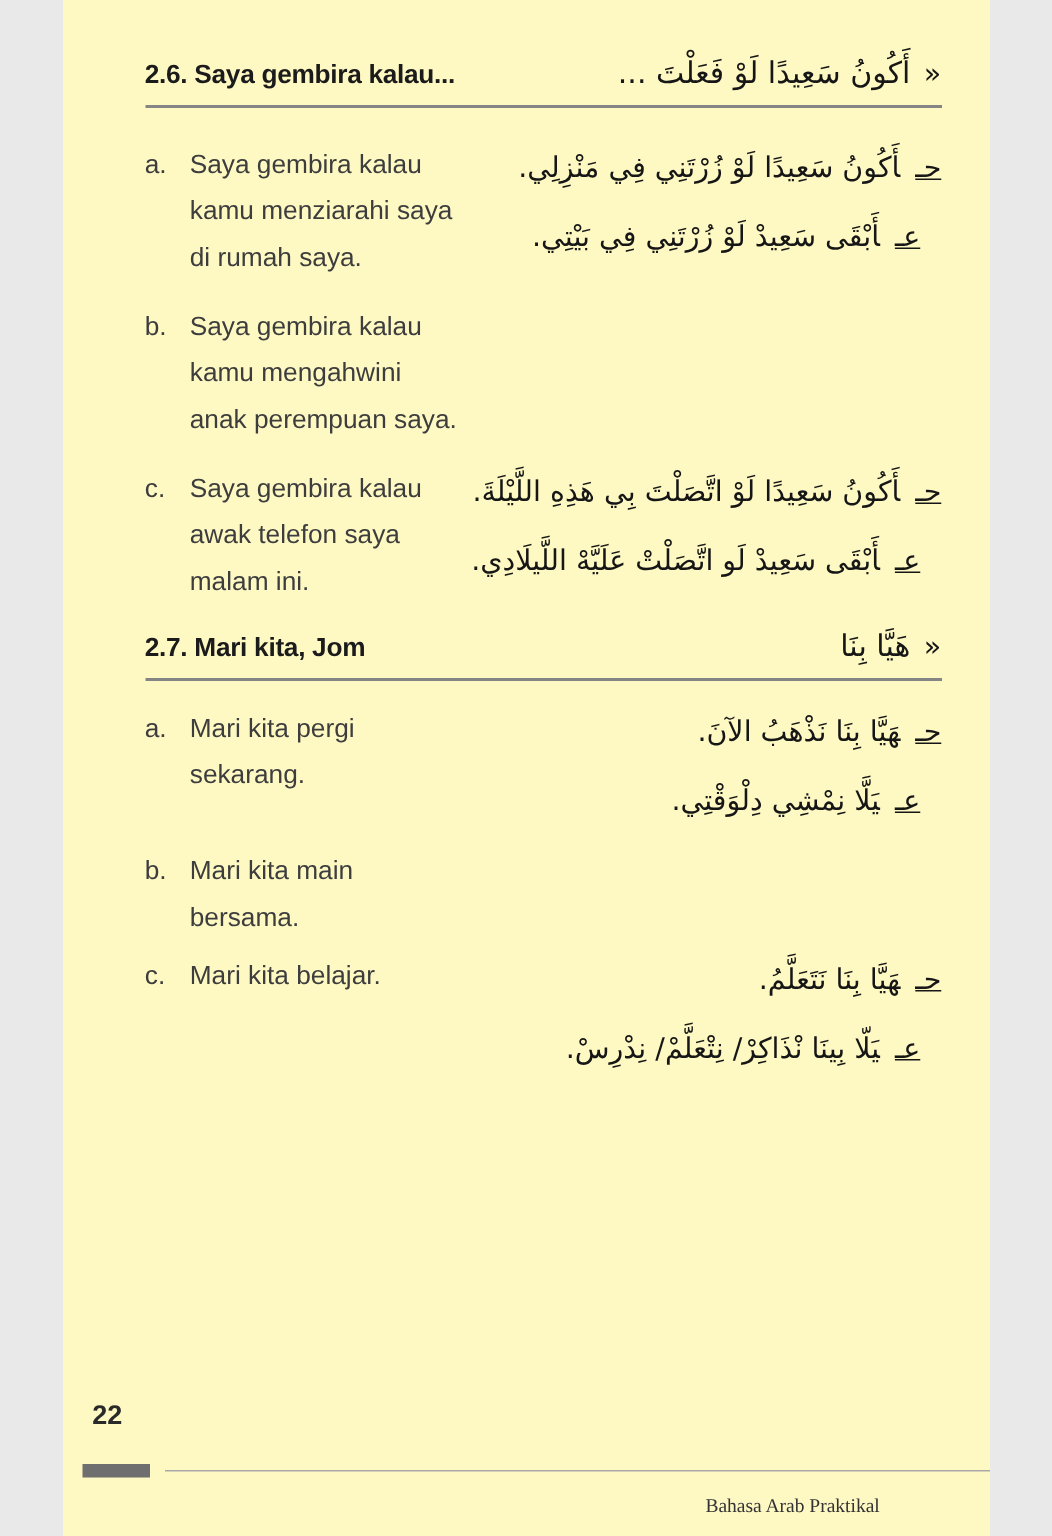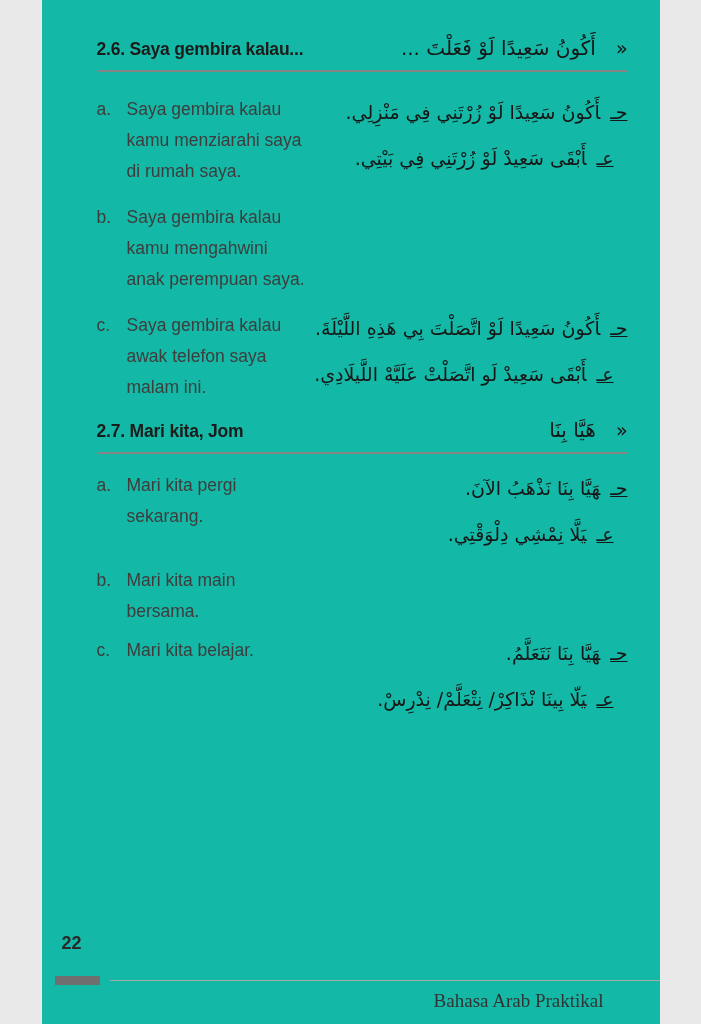--- a/index.html
+++ b/index.html
@@ -1,35 +1,35 @@
 <!DOCTYPE html>
 <html><head>
 <meta charset="utf-8">
 <style>
   html,body { margin:0; padding:0; background:#e9e9e9; }
   .page {
     position:relative;
     width:618px; height:1024px;
     margin:0 auto;
-    background:#14b8a6;
+    background:#fef9c3;
     font-family:"Liberation Sans", sans-serif;
     color:#222;
     box-sizing:border-box;
     padding:36px 32px 0 55px;
     overflow:hidden;
   }
   
   .section-header {
     display:flex; justify-content:space-between; align-items:baseline;
   }
   .sec-title {
     margin:0; font-size:17.5px; font-weight:bold; color:#1b1b1b; letter-spacing:-0.2px;
   }
   .ar-head {
-    display:flex; align-items:baseline; gap:20px;
+    display:flex; align-items:baseline; gap:9px;
     font-family:"DejaVu Sans", sans-serif;
     font-size:20px; color:#161616;
   }
   .ar-head .ar { direction:rtl; unicode-bidi:isolate; }
   .guillemet { font-size:19px; color:#161616; direction:ltr; unicode-bidi:isolate; }
   .sec-rule {
     border:none; border-bottom:2px solid #858585;
     margin:10px 0 0 0;
   }
   .rule-gap-1 { height:22px; }
@@ -67,23 +67,23 @@
   }
   .page-num-bar {
     position:absolute; left:13px; bottom:39px;
     width:45px; height:9px; background:#6f6f6f;
   }
   .footer-rule {
     position:absolute; left:68px; bottom:43px;
     width:572px; border-bottom:1.5px solid #a9a9a9;
   }
   .book-title {
-    position:absolute; right:56px; bottom:12px;
+    position:absolute; right:73px; bottom:12px;
     font-family:"Liberation Serif", serif;
-    font-size:19px; color:#333;
+    font-size:13px; color:#333;
   }
 </style>
 </head>
 <body>
 
 <div class="page">
 
   <div class="section sec-26">
     <div class="section-header">
       <h2 class="sec-title">2.6. Saya gembira kalau...</h2>

